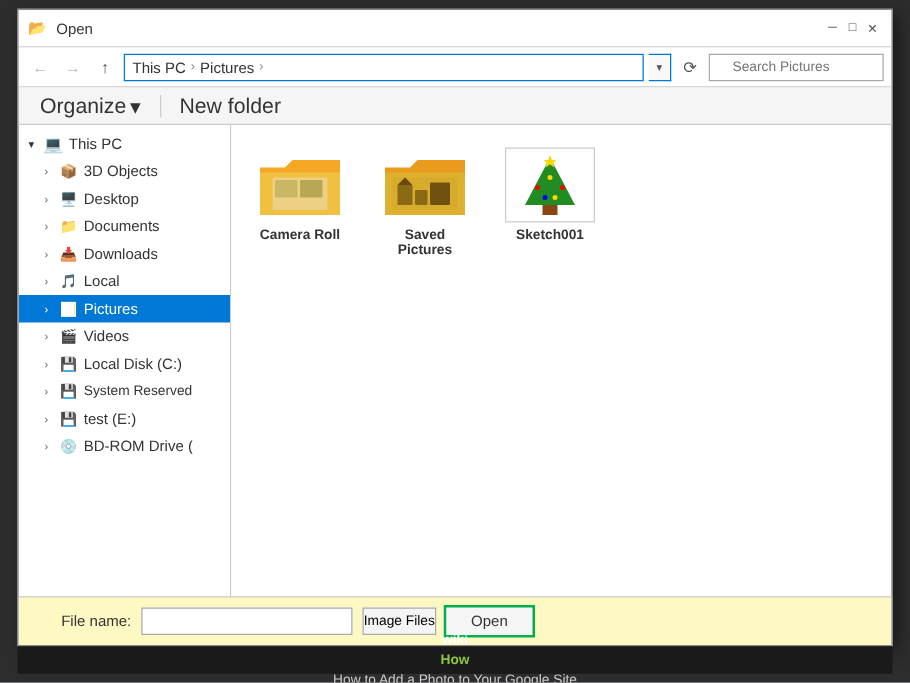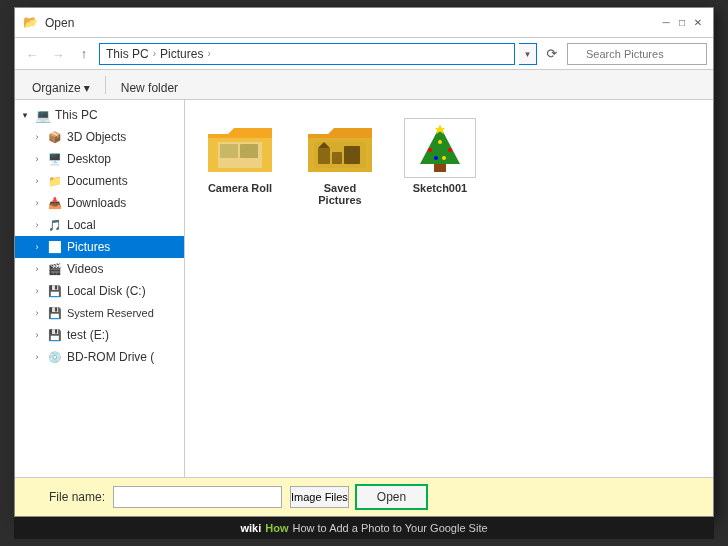--- a/index.html
+++ b/index.html
@@ -164,24 +164,24 @@
       padding: 0 8px;
       border-bottom: 1px solid #ccc;
       gap: 2px;
     }
     .toolbar-btn {
       height: 22px;
       padding: 0 8px;
       border: 1px solid transparent;
       background: transparent;
       cursor: pointer;
-      font-size: 12px;
-      color: #333;
-      display: flex;
-      align-items: flex-end;
+      font-size: 17px;
+      color: #333;
+      display: flex;
+      align-items: flex-start;
       gap: 3px;
       border-radius: 2px;
     }
     .toolbar-sep {
       width: 1px;
       height: 18px;
       background: #ccc;
       margin: 0 4px;
     }
 
@@ -560,18 +560,18 @@
         <input type="text" class="filename-input" value="" style="">
         <button class="filetype-btn">Image Files</button>
       </div>
       <div class="action-row">
         <button class="open-btn">Open</button>
       </div>
     </div>
 
   </div>
 
-  <div class="watermark-bar" style="width:700px;">
+  <div class="watermark-bar" style="width:700px;flex-direction:column;">
     <span style="font-weight:bold; color:#fff;">wiki</span>
       <span style="color:#8cc63f; font-weight:bold;">How</span>
     <span>How to Add a Photo to Your Google Site</span>
   </div>
 </div>
 
 </body></html>

